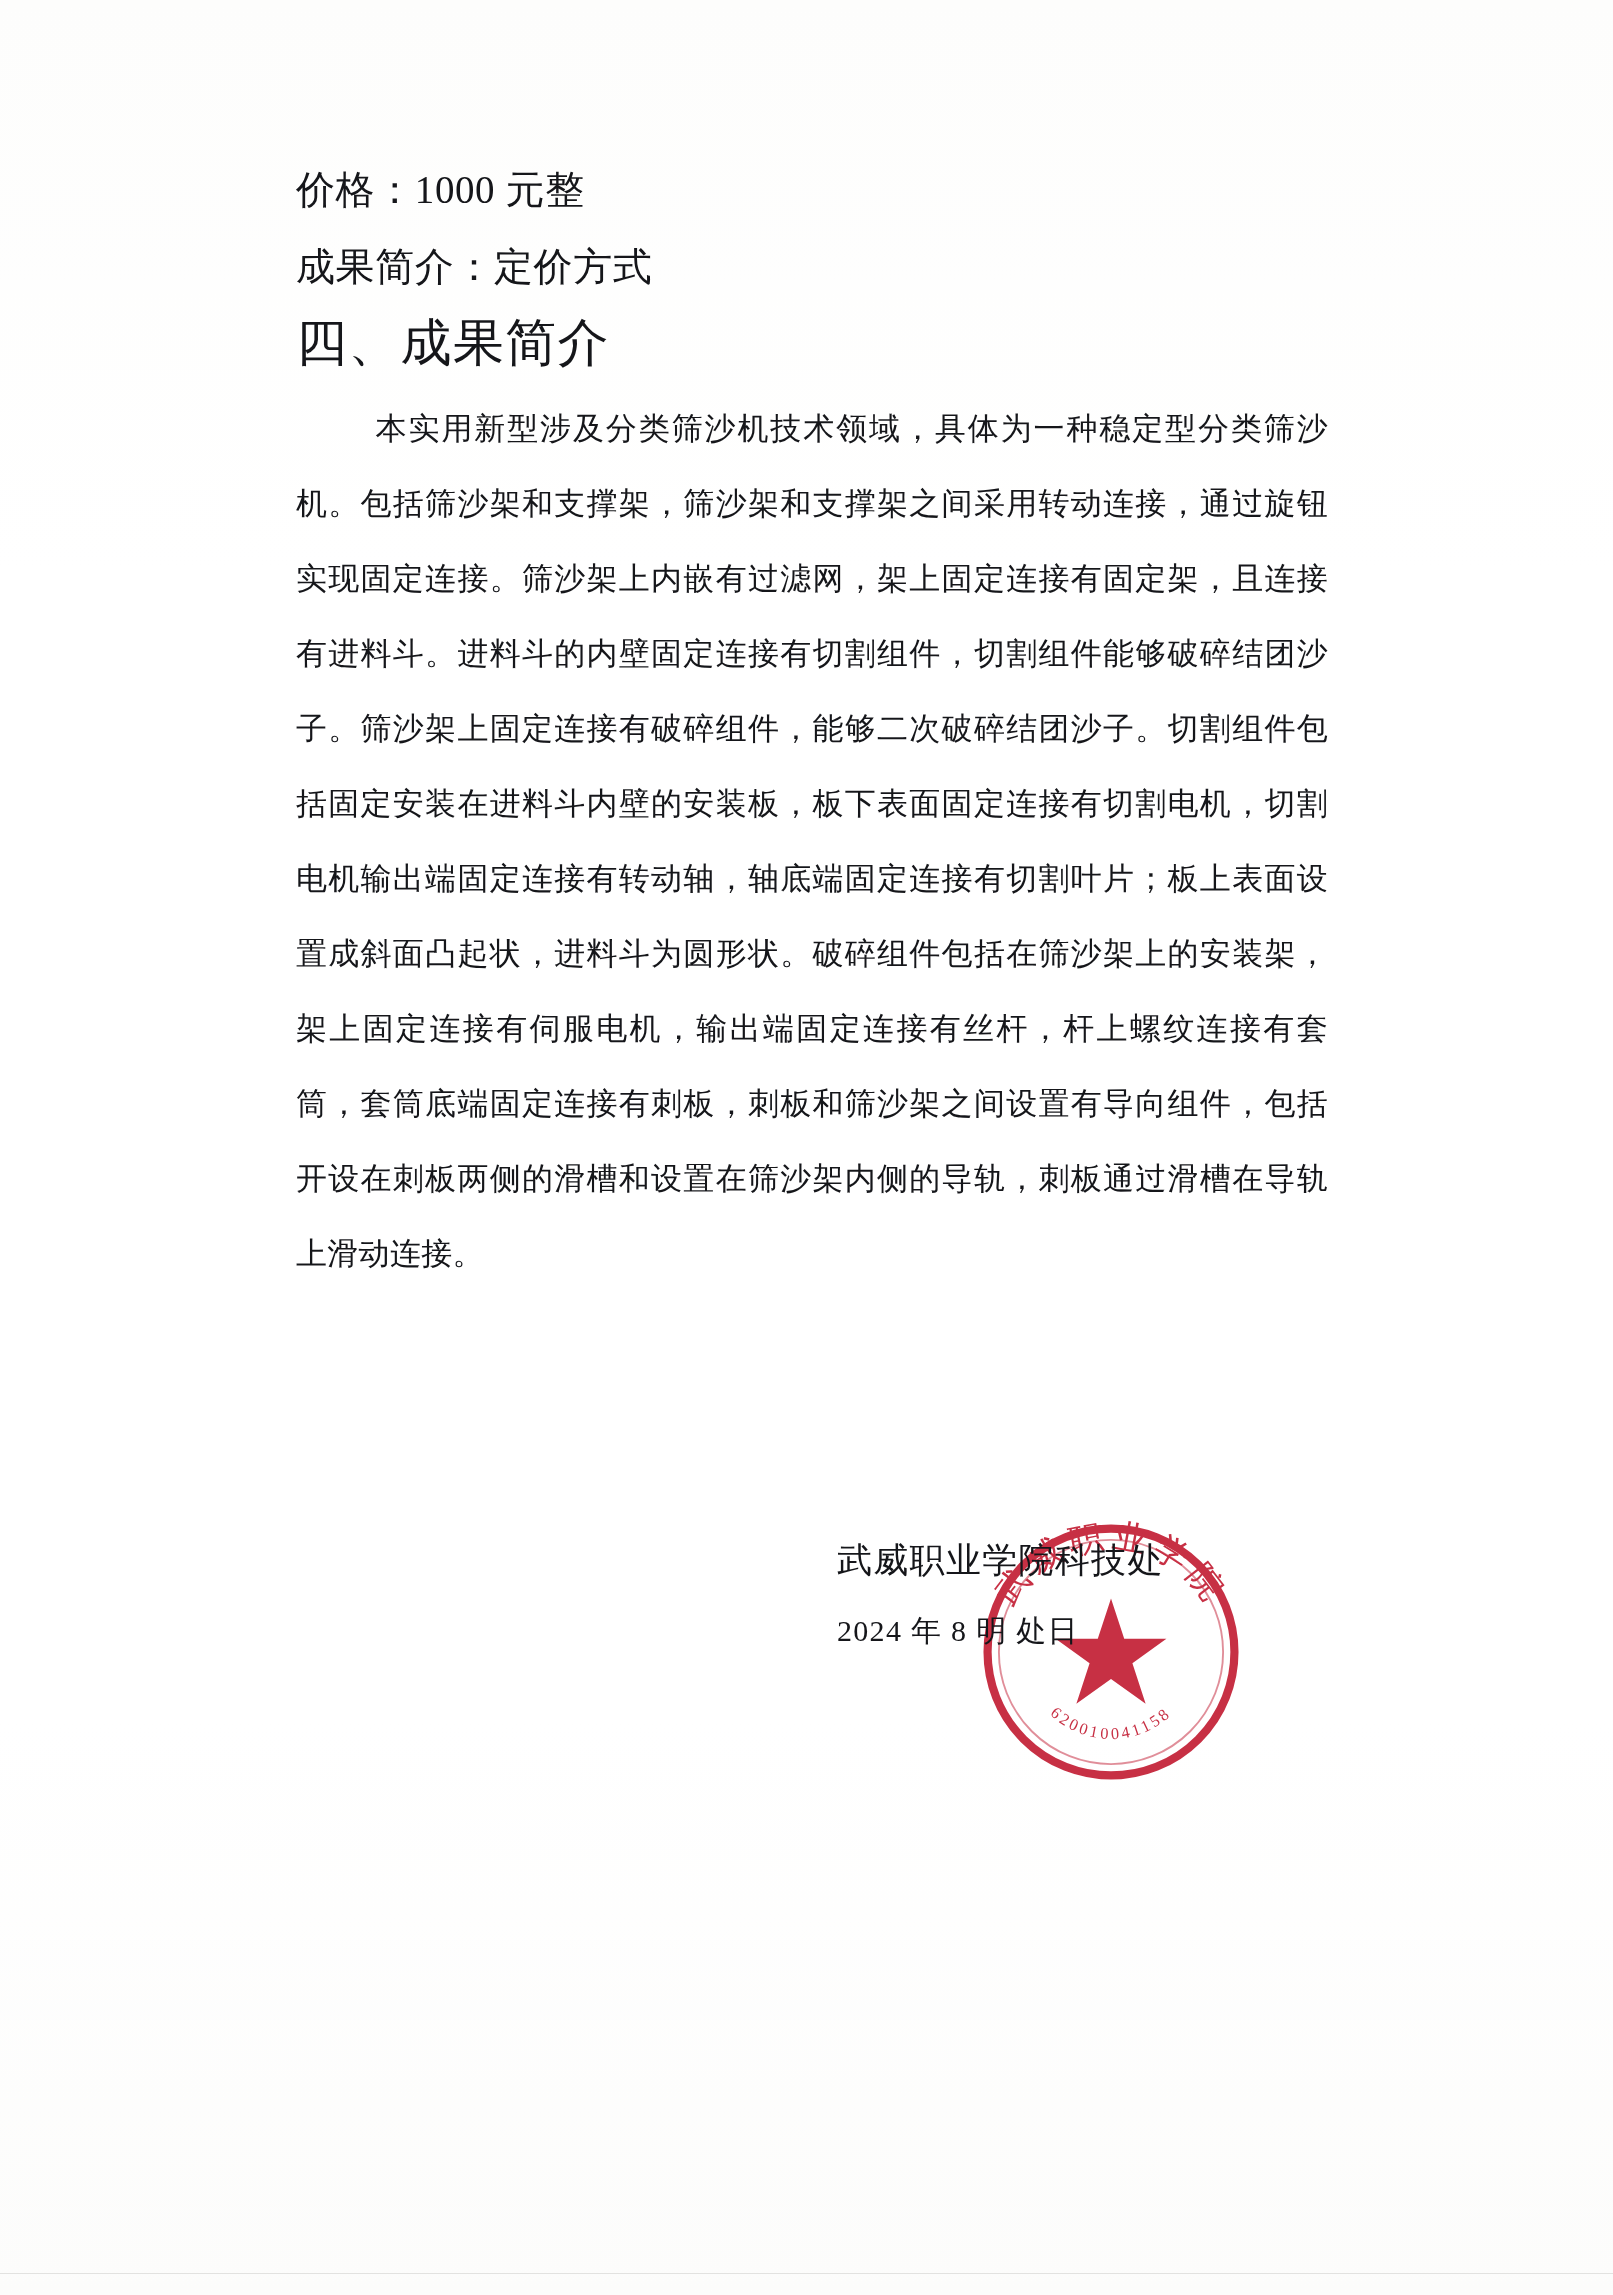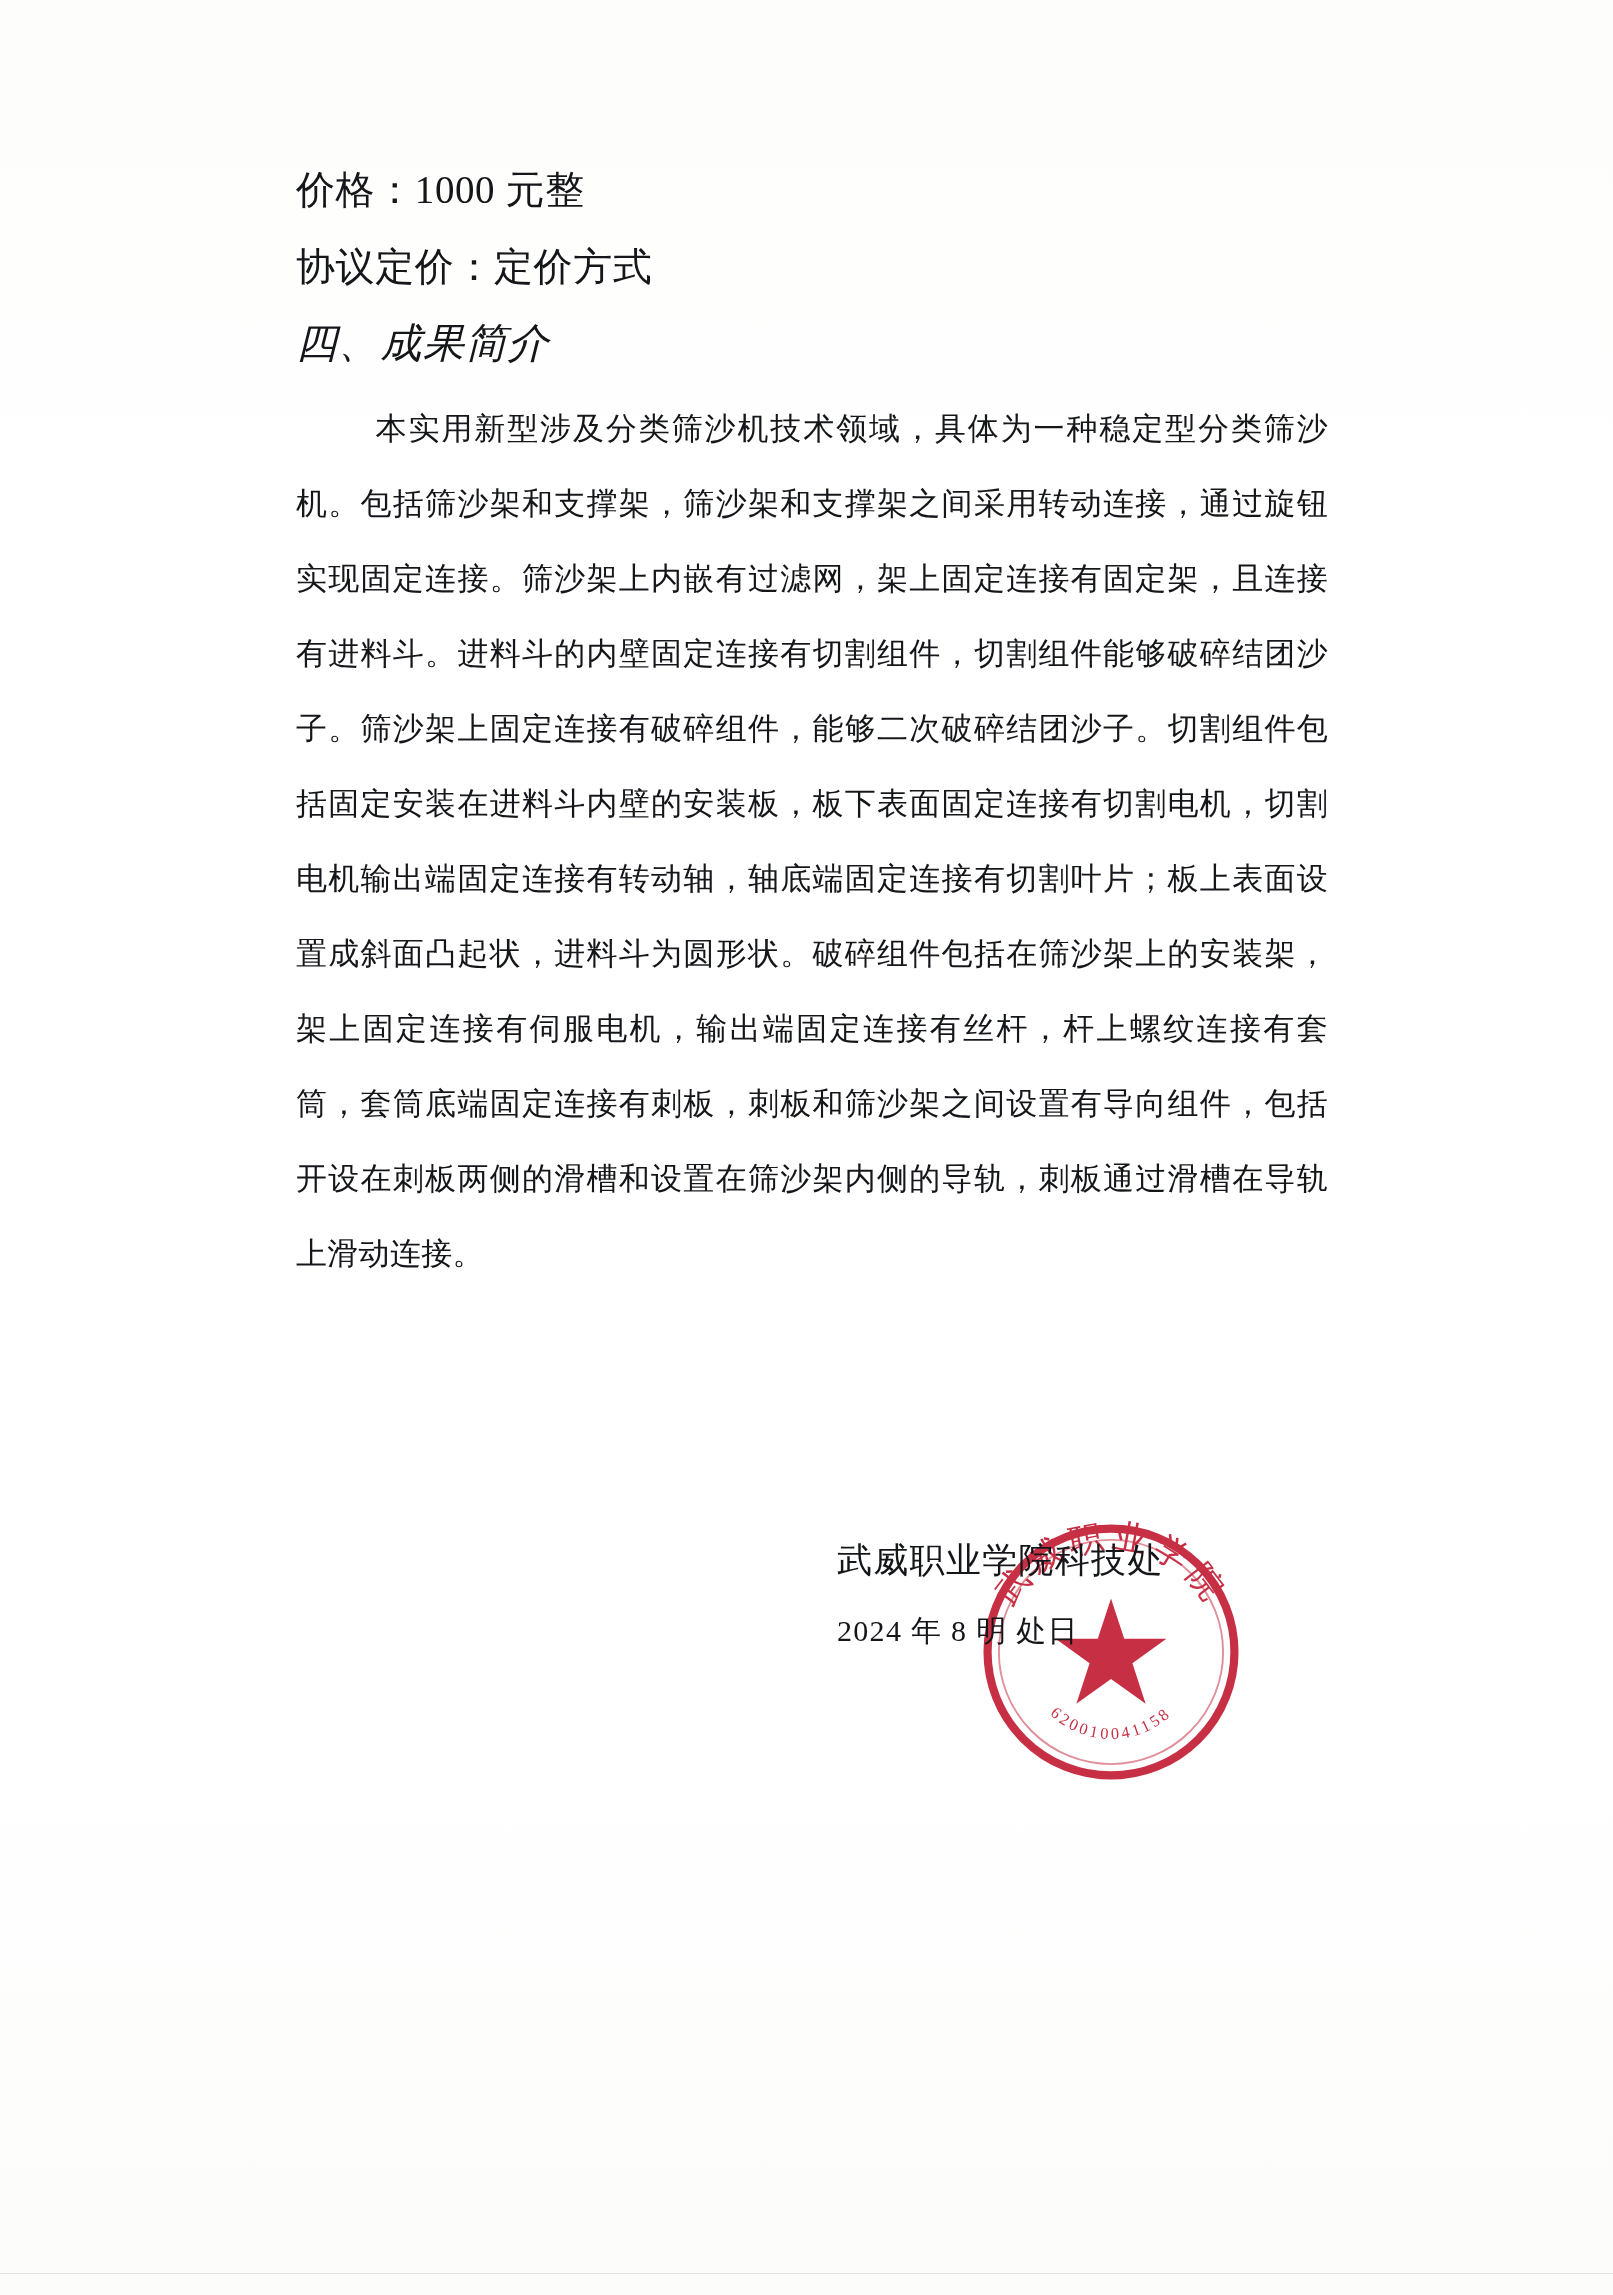--- a/index.html
+++ b/index.html
@@ -34,24 +34,23 @@
   .line-item {
     font-size: 39px;
     line-height: 77px;
     letter-spacing: 0.6px;
     white-space: pre;
   }
   .line-item .num {
     font-family: "Liberation Serif", "DejaVu Serif", serif;
   }
   .section-title {
-    font-size: 41px;
+    font-size: 51px;
     line-height: 77px;
     letter-spacing: 1.3px;
-    font-style: italic;
   }
   .body-para {
     font-size: 31px;
     line-height: 75px;
     text-align: justify;
     text-justify: inter-character;
     letter-spacing: 0.3px;
     margin-top: 8.8px;
   }
   .body-para .indent {
@@ -98,21 +97,21 @@
 </style>
 </head>
 <body>
 
 <div class="page">
 
   <div class="content">
 
     <div class="line-item"><span>价格：</span><span class="num">1000 元整</span></div>
 
-    <div class="line-item"><span>协议定价：</span><span>定价方式</span></div>
+    <div class="line-item"><span>成果简介：</span><span>定价方式</span></div>
 
     <div class="section-title">四、成果简介</div>
 
     <div class="body-para"><span class="indent"></span><span>本实用新型涉及分类筛沙机技术领域，具体为一种稳定型分类筛沙机。包括筛沙架和支撑架，筛沙架和支撑架之间采用转动连接，通过旋钮实现固定连接。筛沙架上内嵌有过滤网，架上固定连接有固定架，且连接有进料斗。进料斗的内壁固定连接有切割组件，切割组件能够破碎结团沙子。筛沙架上固定连接有破碎组件，能够二次破碎结团沙子。切割组件包括固定安装在进料斗内壁的安装板，板下表面固定连接有切割电机，切割电机输出端固定连接有转动轴，轴底端固定连接有切割叶片；板上表面设置成斜面凸起状，进料斗为圆形状。破碎组件包括在筛沙架上的安装架，架上固定连接有伺服电机，输出端固定连接有丝杆，杆上螺纹连接有套筒，套筒底端固定连接有刺板，刺板和筛沙架之间设置有导向组件，包括开设在刺板两侧的滑槽和设置在筛沙架内侧的导轨，刺板通过滑槽在导轨上滑动连接。</span></div>
 
   </div>
 
   <div class="seal">
     <svg width="296" height="296" viewBox="0 0 470 470" xmlns="http://www.w3.org/2000/svg">
       <defs>

